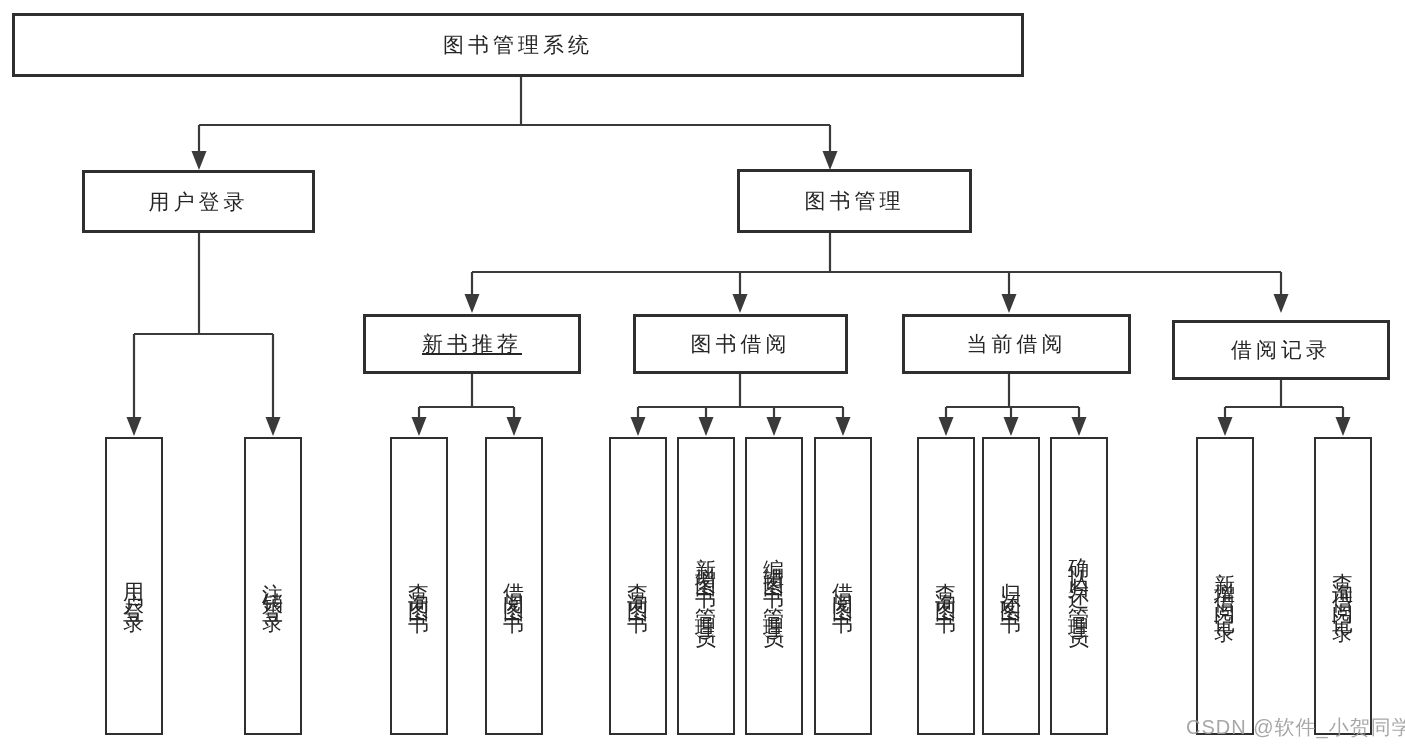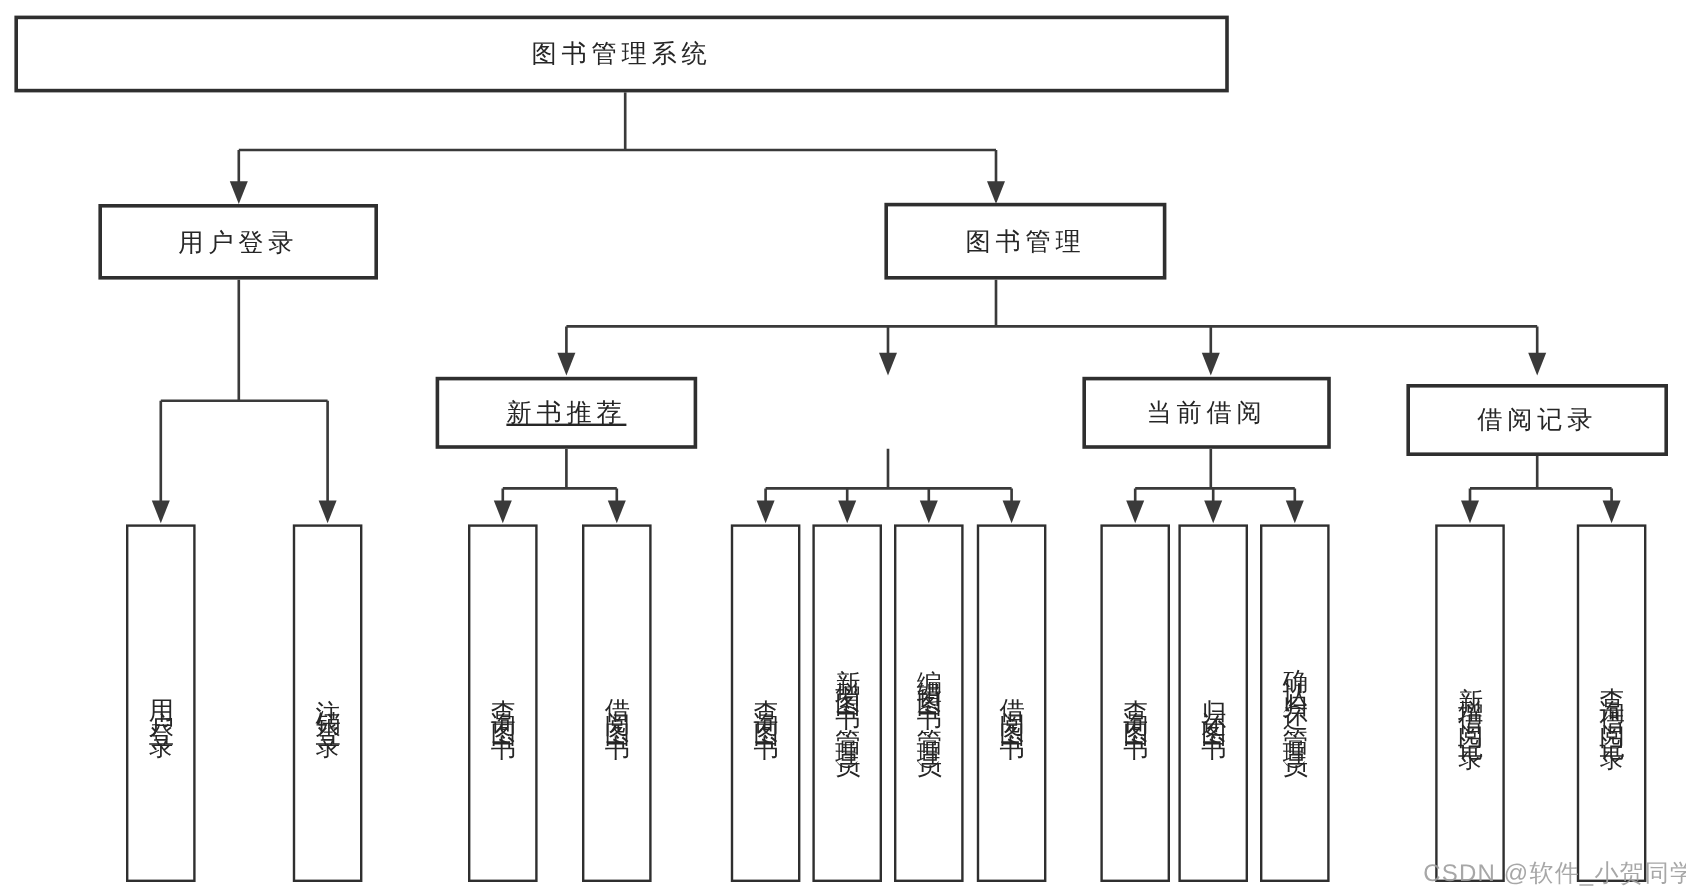--- a/index.html
+++ b/index.html
@@ -110,21 +110,24 @@
   <div class="box" style="left:82px; top:170px; width:233px; height:63px;">
     <span>用户登录</span>
   </div>
   <div class="box" style="left:712px; top:169px; width:235px; height:64px;margin-left:25px;">
     <span>图书管理</span>
   </div>
 
   <div class="box" style="left:363px; top:314px; width:218px; height:60px;text-decoration:underline;">
     <span>新书推荐</span>
   </div>
-  <div class="box" style="left:902px; top:314px; width:207px; height:60px;font-family:Liberation Mono, monospace;">
+  <div class="box" style="left:633px; top:314px; width:215px; height:60px;">
+    <span>图书借阅</span>
+  </div>
+  <div class="box" style="left:902px; top:314px; width:229px; height:60px;font-family:Liberation Mono, monospace;">
     <span>当前借阅</span>
   </div>
   <div class="box" style="left:1172px; top:320px; width:218px; height:60px;">
     <span>借阅记录</span>
   </div>
 
   <div class="box leaf" style="left:105px; top:437px; width:58px; height:298px;">
     <span>用户登录</span>
   </div>
   <div class="box leaf" style="left:244px; top:437px; width:58px; height:298px;">

